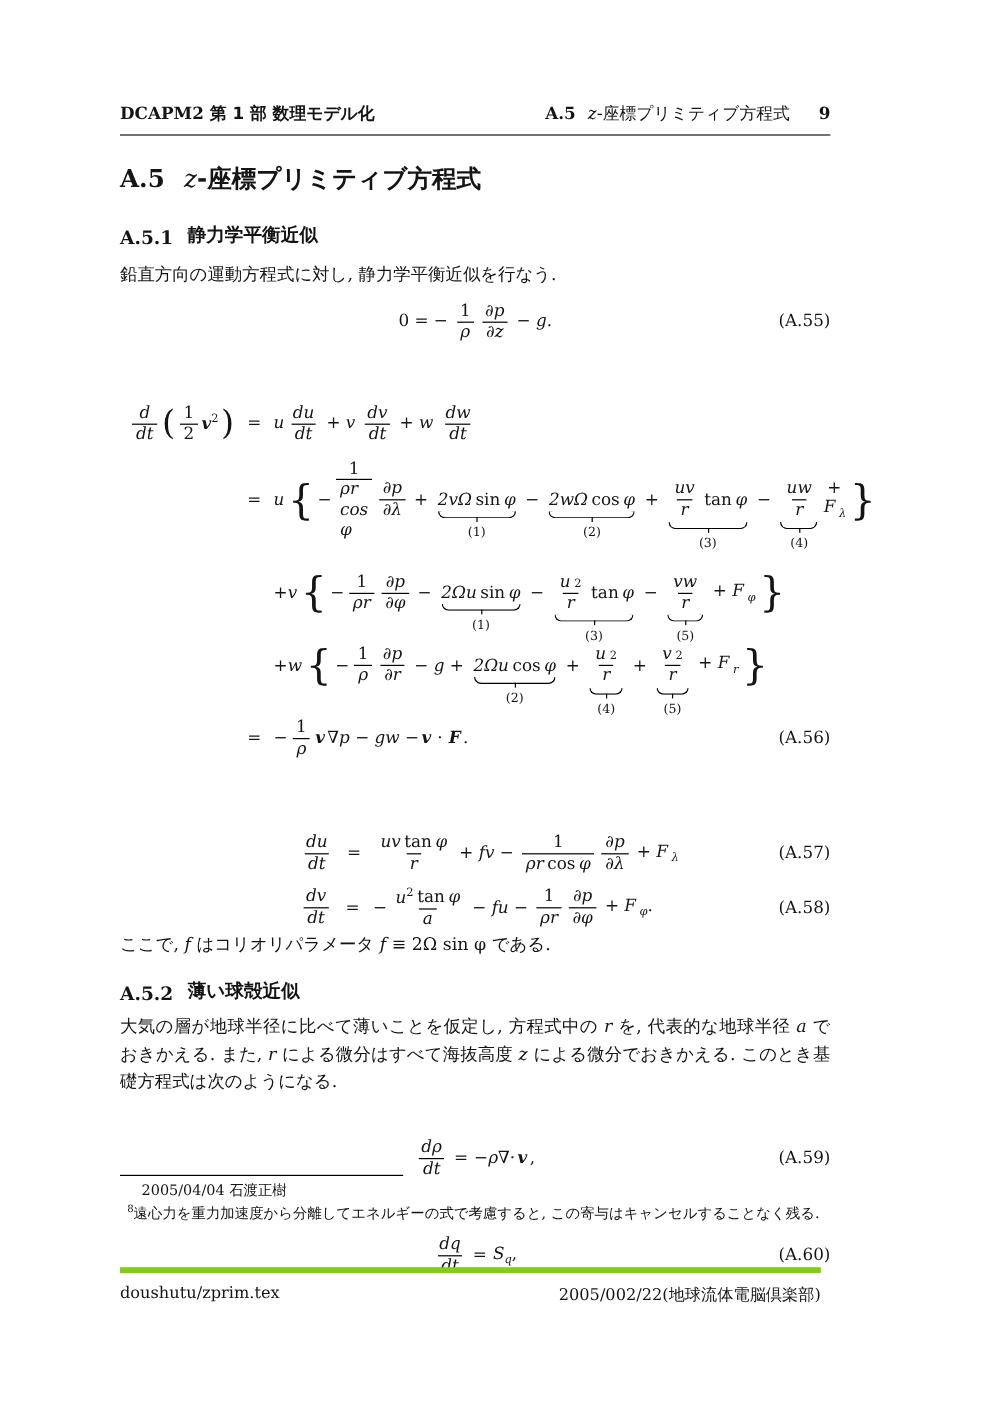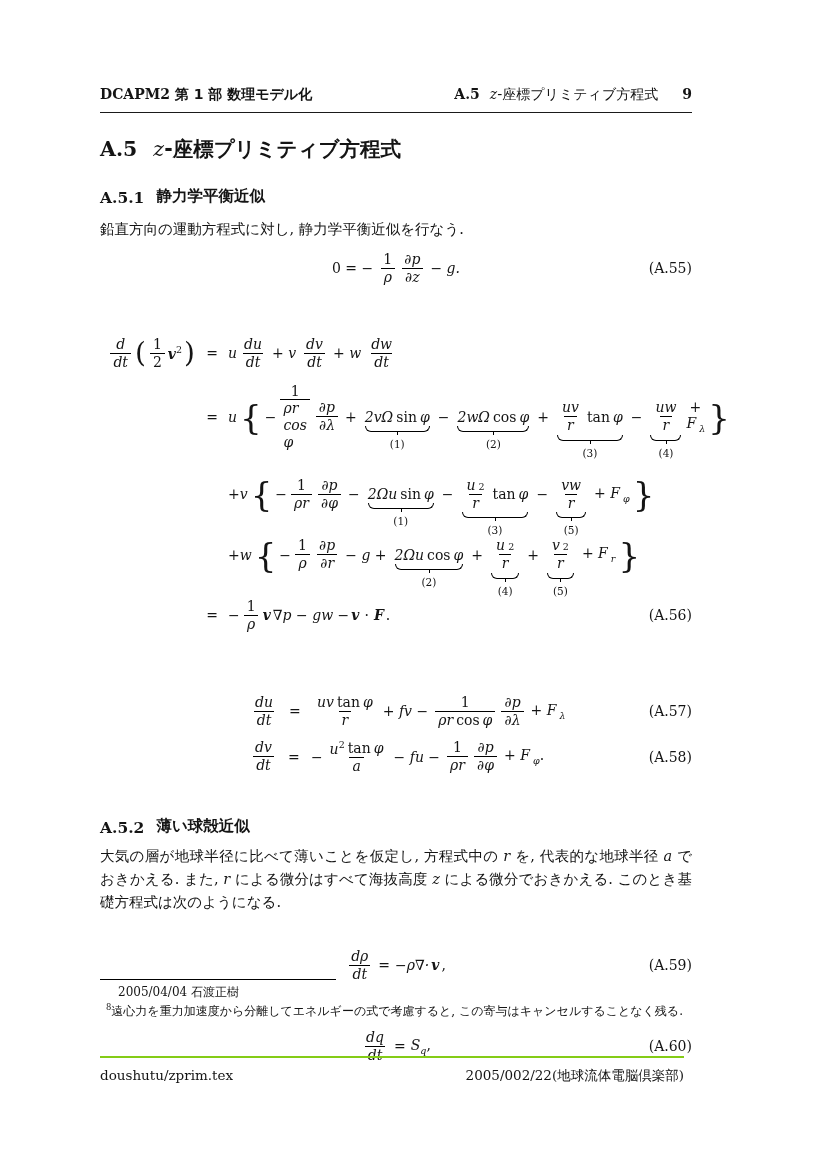--- a/index.html
+++ b/index.html
@@ -64,21 +64,21 @@
   .eqr2 .rel{width:34px;text-align:center;font-style:normal;}
   .eqr2 .rhs{display:inline-flex;align-items:center;gap:2px;}
 
   
   .fnrule{width:236px;border-top:1px solid #000;margin-bottom:5px;}
   .fndate{font-size:12px;line-height:1.32;padding-left:18px;}
   .fnnote{font-size:12px;line-height:1.32;padding-left:6px;margin-top:1px;}
   .fnnote sup{font-size:70%;}
 
   
-  .ftr{border-top:2px solid #84cc16;padding-top:9px;display:flex;justify-content:space-between;font-size:13.5px;}
+  .ftr{border-top:5px solid #84cc16;padding-top:9px;display:flex;justify-content:space-between;font-size:13.5px;}
 </style>
 </head>
 <body>
 
 <div class="page">
 
   <div class="block hdr" style="top:86px">
     <span><span class="bold">DCAPM2</span><span class="jg bold"> 第 1 部 数理モデル化</span></span>
     <span class="hdr-right">
       <span class="bold">A.5</span>
@@ -412,20 +412,23 @@
         <span class="frac">
             <span class="num mi">∂p</span>
             <span class="den mi">∂φ</span>
           </span>
         <span><span class="mi mo">+ F</span><sub class="ms">φ</sub><span class="mr">.</span></span>
       </span>
       <span class="eqnum">(A.58)</span>
     </div>
   </div>
 
+  <div class="block para" style="top:777px">
+    <span>ここで, </span><span class="mi">f</span><span> はコリオリパラメータ </span><span class="mi">f</span><span> ≡ 2Ω sin φ である.</span>
+  </div>
 
   <div class="block h2" style="top:816px">
     <span>A.5.2</span>
     <span class="jt">薄い球殻近似</span>
   </div>
 
   <div class="block para" style="top:845px">
     <span>大気の層が地球半径に比べて薄いことを仮定し, 方程式中の </span><span class="mi">r</span><span> を, 代表的な地球半径 </span><span class="mi">a</span><span> でおきかえる. また, </span><span class="mi">r</span><span> による微分はすべて海抜高度 </span><span class="mi">z</span><span> による微分でおきかえる. このとき基礎方程式は次のようになる.</span>
   </div>
 

